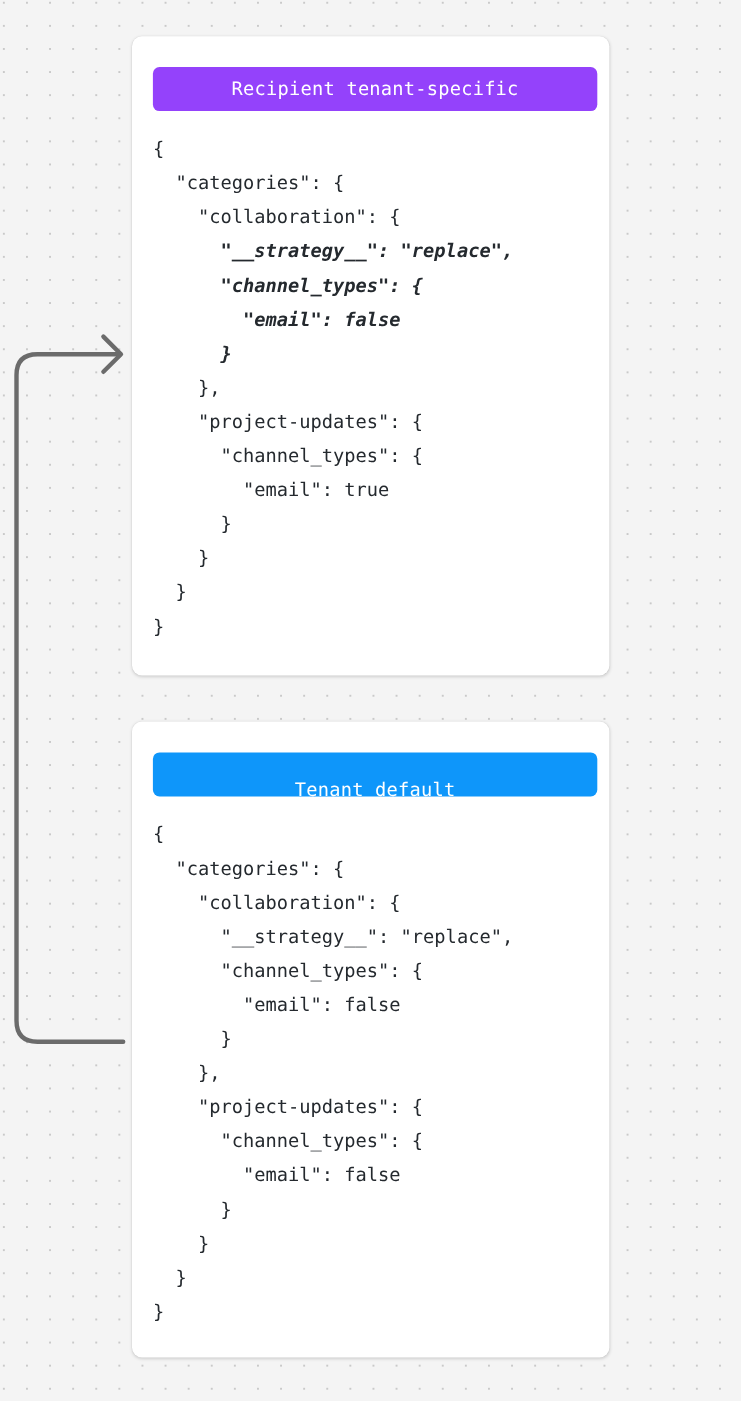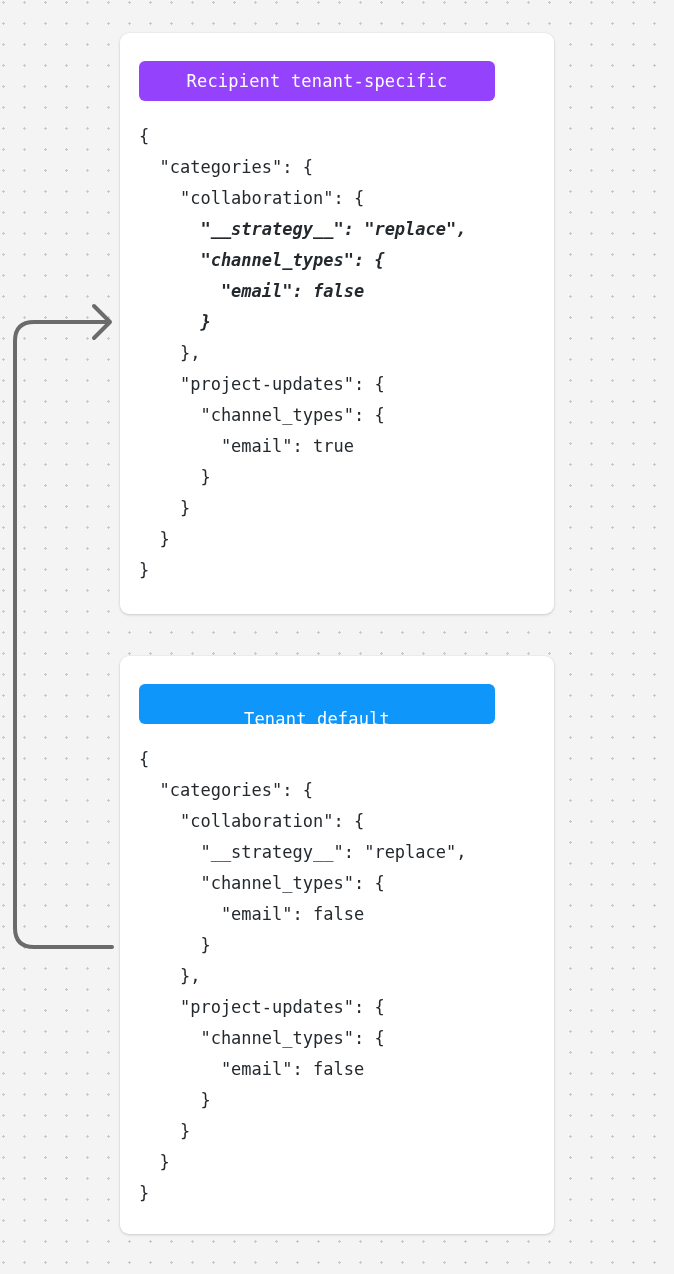--- a/index.html
+++ b/index.html
@@ -46,21 +46,21 @@
     box-shadow: 0 1px 3px rgba(0,0,0,0.16), 0 0 0 0.5px rgba(0,0,0,0.03);
     box-sizing: border-box;
   }
   #card-recipient { top: 33px; height: 581px; }
   #card-tenant    { top: 656px; height: 578px; }
 
   .card-header {
     position: absolute;
     left: 19px;
     top: 28px;
-    width: 356px;
+    width: 404px;
     height: 40px;
     border-radius: 6px;
     display: flex;
     align-items: center;
     justify-content: center;
     box-sizing: border-box;
   }
   .card-header-label {
     font-family: "DejaVu Sans Mono", "Liberation Mono", monospace;
     font-size: 17px;

